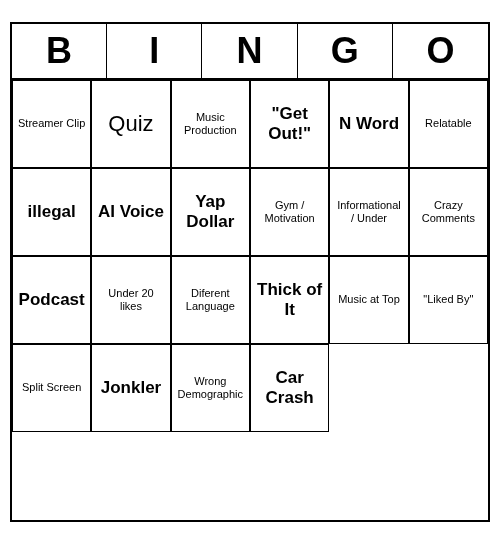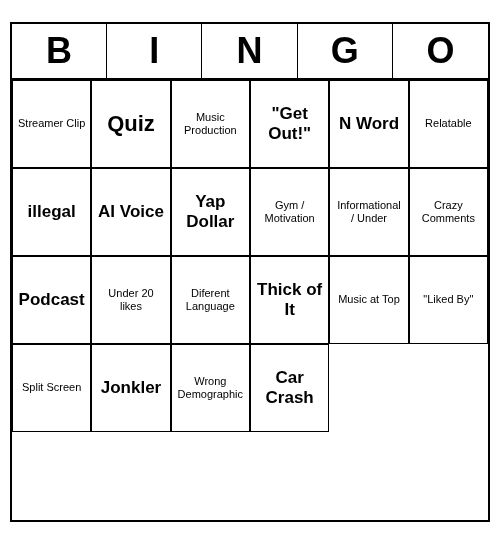--- a/index.html
+++ b/index.html
@@ -42,21 +42,21 @@
       align-items: center;
       justify-content: center;
       text-align: center;
       padding: 4px;
       font-size: 13px;
       line-height: 1.2;
       word-break: break-word;
     }
     .bingo-cell.large {
       font-size: 22px;
-      font-weight: bold;
+      font-weight: normal;
     }
     .bingo-cell.medium {
       font-size: 17px;
       font-weight: bold;
     }
     .bingo-cell.small {
       font-size: 11px;
     }
   </style>
 </head>

